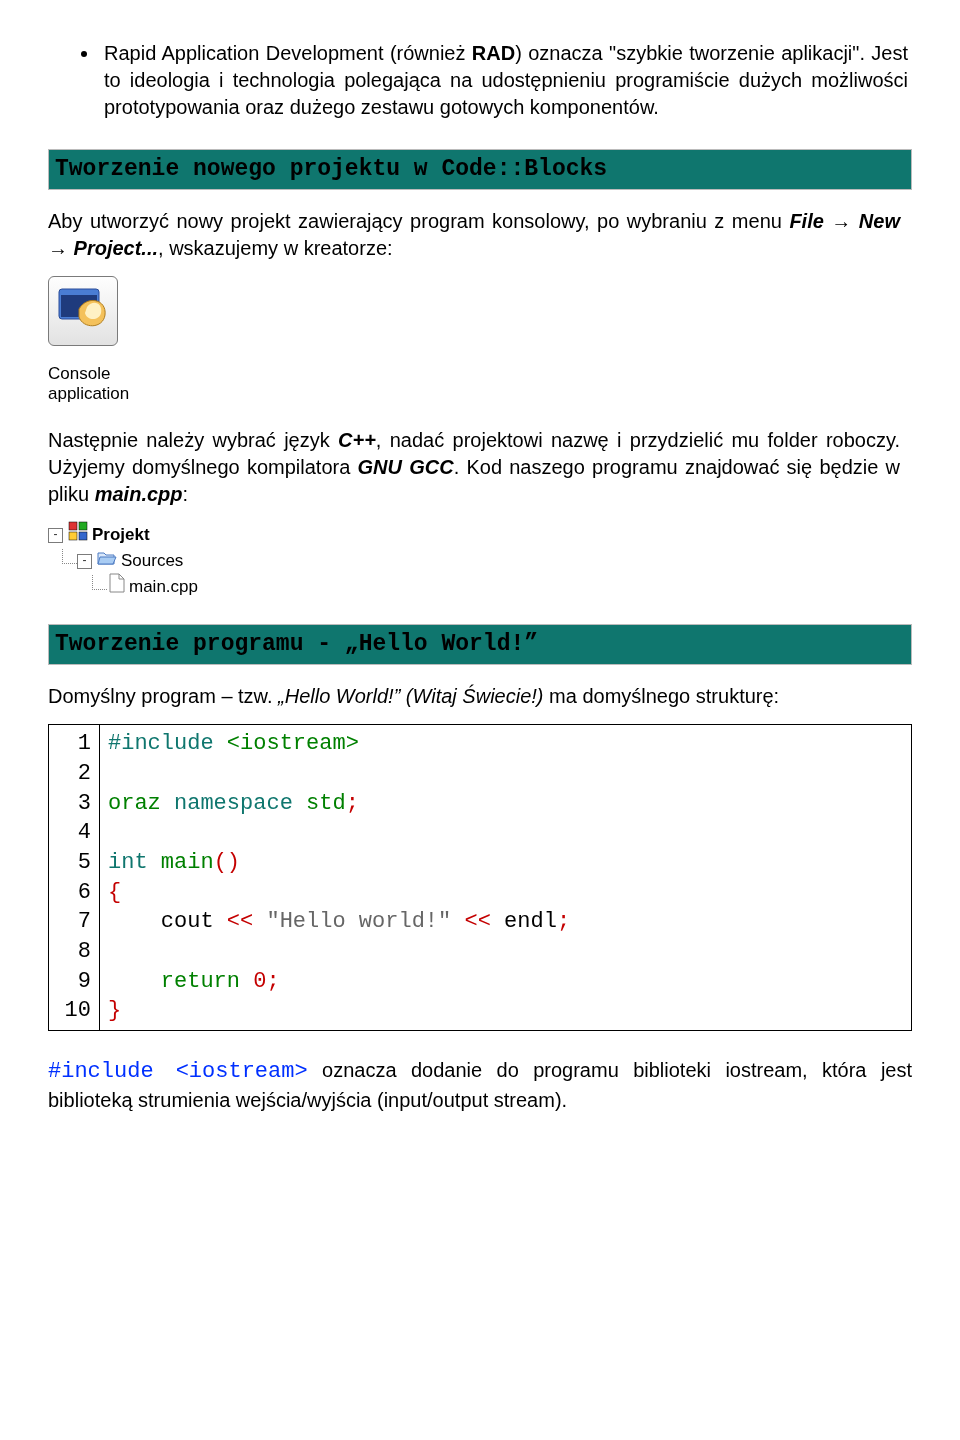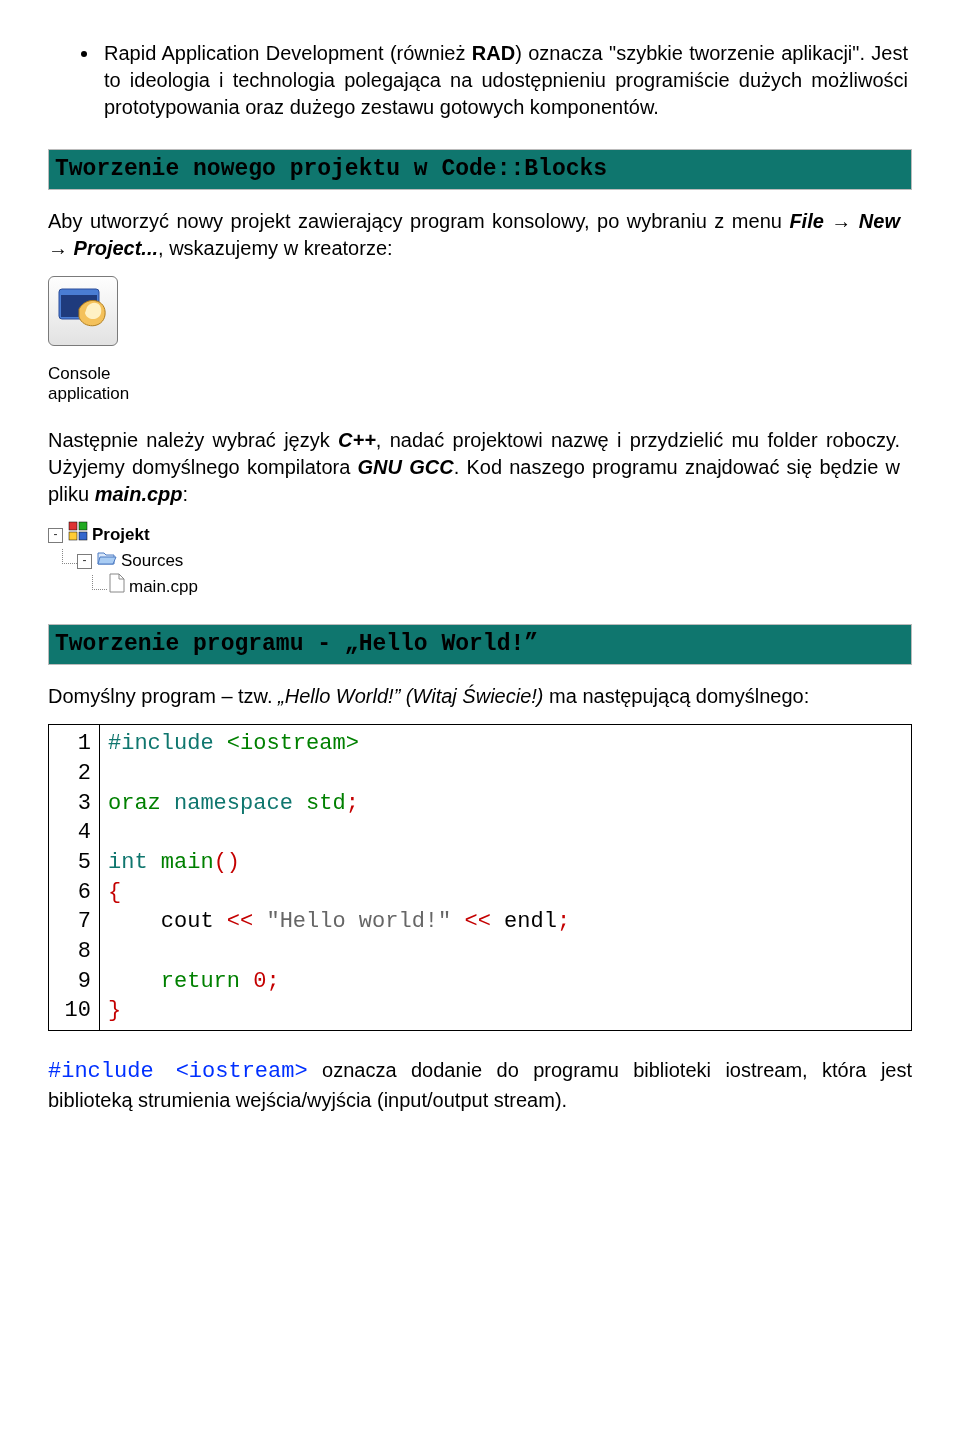--- a/index.html
+++ b/index.html
@@ -185,21 +185,21 @@
         <path d="M10 1 L10 6 L15 6" fill="none" stroke="#888"></path>
       </svg>
     </span>
     <span class="tree-text">main.cpp</span>
   </div>
 </div>
 
 <div class="section-title">Tworzenie programu - „Hello World!”</div>
 
 <p class="body">
-  <span>Domyślny program – tzw. </span><span class="italic">„Hello World!” (Witaj Świecie!)</span><span> ma następującą domyślnego:</span>
+  <span>Domyślny program – tzw. </span><span class="italic">„Hello World!” (Witaj Świecie!)</span><span> ma domyślnego strukturę:</span>
 </p>
 
 <table class="code-table">
   <tbody>
       <tr>
     <td class="gutter"> 1
  2
  3
  4
  5

